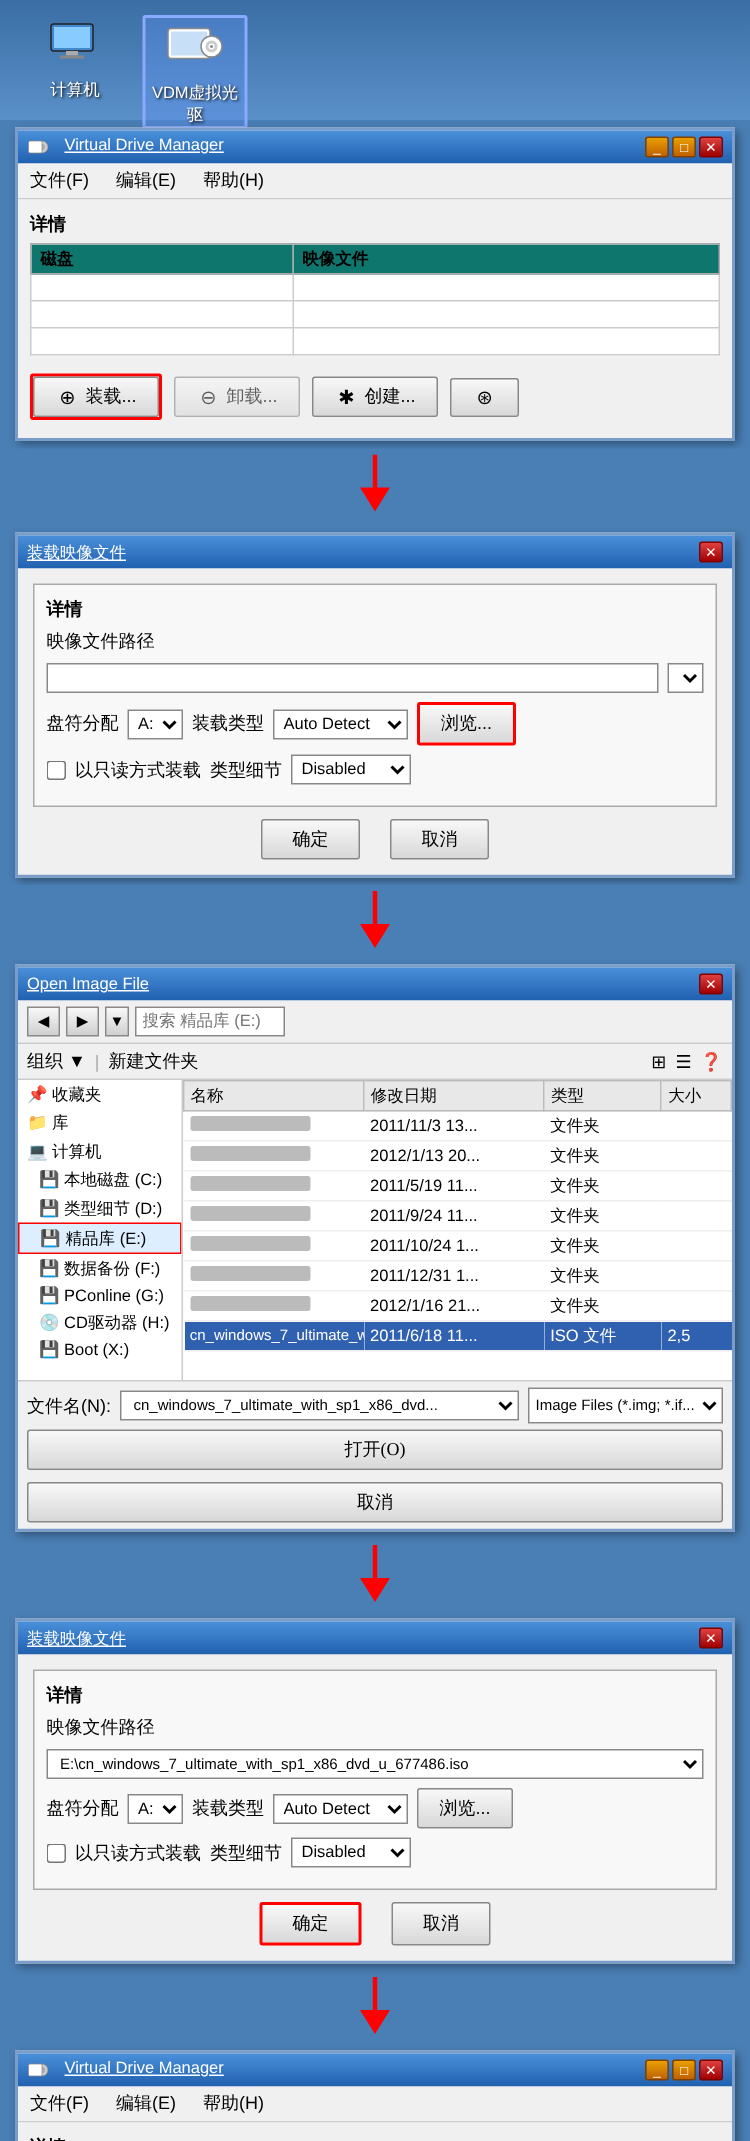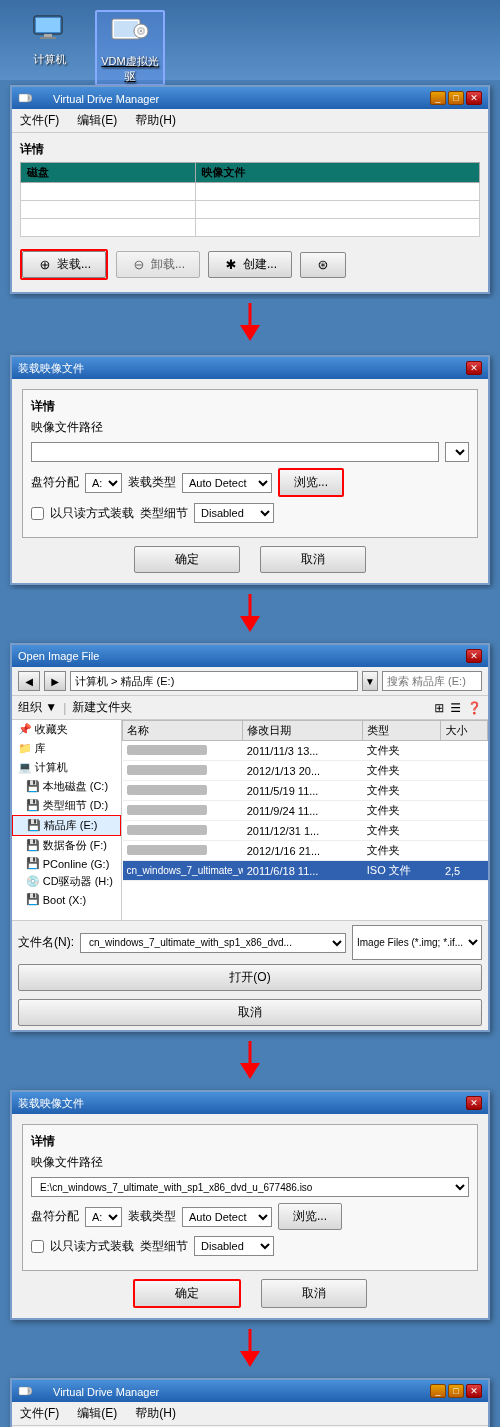--- a/index.html
+++ b/index.html
@@ -38,21 +38,20 @@
       color: white;
       font-size: 11px;
       text-align: center;
       margin-top: 2px;
       text-shadow: 1px 1px 2px #000;
     }
     .vdm-icon-selected {
       border: 2px solid #88aaff;
       background: rgba(100,150,255,0.3);
       border-radius: 2px;
-      text-decoration: underline;
     }
 
     
     .win-window {
       background: #f0f0f0;
       border: 2px solid #7a9cc8;
       margin: 0 auto;
       position: relative;
     }
     .win-titlebar {
@@ -60,22 +59,23 @@
       color: white;
       padding: 3px 6px;
       font-size: 11px;
       display: flex;
       align-items: center;
       justify-content: space-between;
       height: 22px;
     }
     .win-titlebar-left {
       display: flex;
-      align-items: flex-end;
-      gap: 21px;
+      align-items: flex-start;
+      gap: 11px;
+      text-decoration: underline;
     }
     .win-controls {
       display: flex;
       gap: 2px;
     }
     .win-btn {
       width: 16px;
       height: 14px;
       font-size: 9px;
       display: flex;
@@ -211,24 +211,25 @@
     }
     .dialog-buttons {
       display: flex;
       justify-content: center;
       gap: 20px;
       margin-top: 8px;
     }
     .dialog-ok-btn {
       background: linear-gradient(180deg, #f8f8f8 0%, #d8d8d8 100%);
       border: 1px solid #888;
-      padding: 4px 40px;
+      padding: 4px 20px;
       font-size: 12px;
       cursor: pointer;
       border-radius: 2px;
+      font-family: Liberation Serif, serif;
     }
     .red-outline-btn {
       border: 2px solid red !important;
     }
 
     
     .open-file-dialog {
       margin: 5px 10px;
       box-shadow: 2px 2px 6px rgba(0,0,0,0.4);
       background: #f0f0f0;
@@ -345,21 +346,21 @@
     .filename-input {
       flex: 1;
       height: 20px;
       border: 1px solid #888;
       background: white;
       font-size: 11px;
       padding: 1px 4px;
     }
     .filetype-select {
       width: 130px;
-      height: 35px;
+      height: 24px;
       border: 1px solid #888;
       background: white;
       font-size: 10px;
     }
     .open-cancel-btns {
       display: flex;
       justify-content: flex-end;
       gap: 8px;
       flex-direction: column;
     }
@@ -543,23 +544,20 @@
       <span>Open Image File</span>
     </div>
     <div class="win-controls">
       <div class="win-btn close-btn">✕</div>
     </div>
   </div>
 
   <div class="explorer-toolbar">
     <button class="explorer-nav-btn">◀</button>
     <button class="explorer-nav-btn">▶</button>
-    <div class="explorer-path">
-      <span>计算机 &gt; 精品库 (E:)</span>
-    </div>
     <button class="explorer-nav-btn" style="width:16px;">▼</button>
     <input type="text" class="explorer-search" placeholder="搜索 精品库 (E:)" style="">
   </div>
 
   <div class="explorer-toolbar2">
     <span>组织 ▼</span>
     <span style="color:#aaa;">|</span>
     <span>新建文件夹</span>
     <span style="flex:1;"></span>
     <span style="cursor:pointer;">⊞</span>
@@ -637,20 +635,26 @@
           </tr>
           <tr>
             <td><span style="display:inline-block;width:80px;height:10px;background:#bbb;border-radius:2px;"></span></td>
             <td>2011/5/19 11...</td>
             <td>文件夹</td>
             <td></td>
           </tr>
           <tr>
             <td><span style="display:inline-block;width:80px;height:10px;background:#bbb;border-radius:2px;"></span></td>
             <td>2011/9/24 11...</td>
+            <td>文件夹</td>
+            <td></td>
+          </tr>
+          <tr>
+            <td><span style="display:inline-block;width:80px;height:10px;background:#bbb;border-radius:2px;"></span></td>
+            <td>2011/10/24 1...</td>
             <td>文件夹</td>
             <td></td>
           </tr>
           <tr>
             <td><span style="display:inline-block;width:80px;height:10px;background:#bbb;border-radius:2px;"></span></td>
             <td>2011/12/31 1...</td>
             <td>文件夹</td>
             <td></td>
           </tr>
           <tr>

